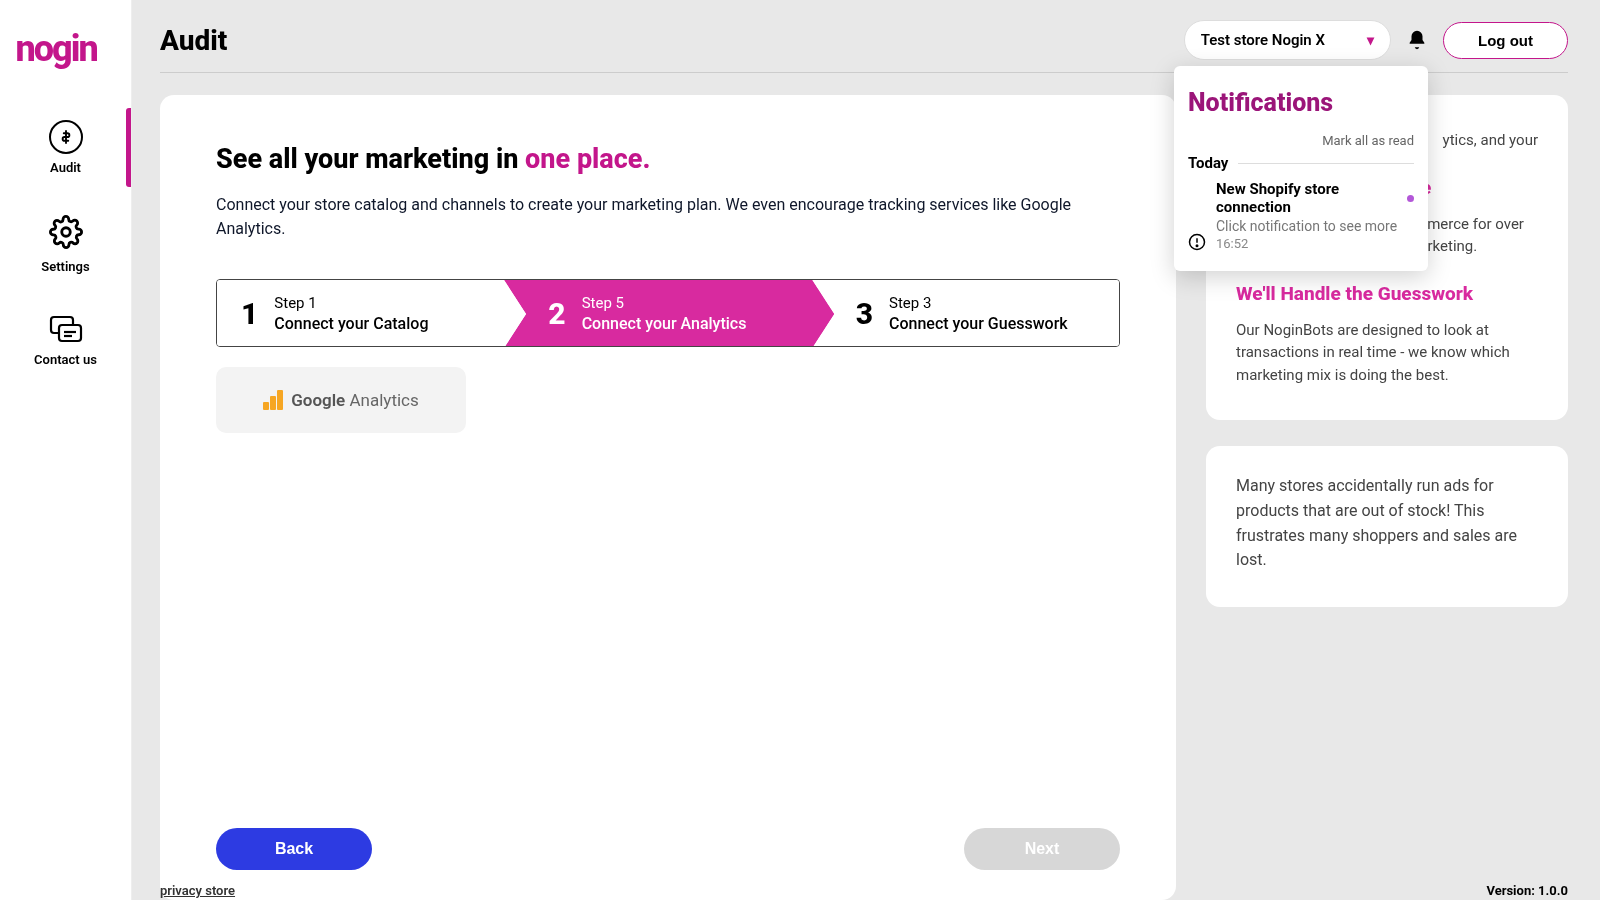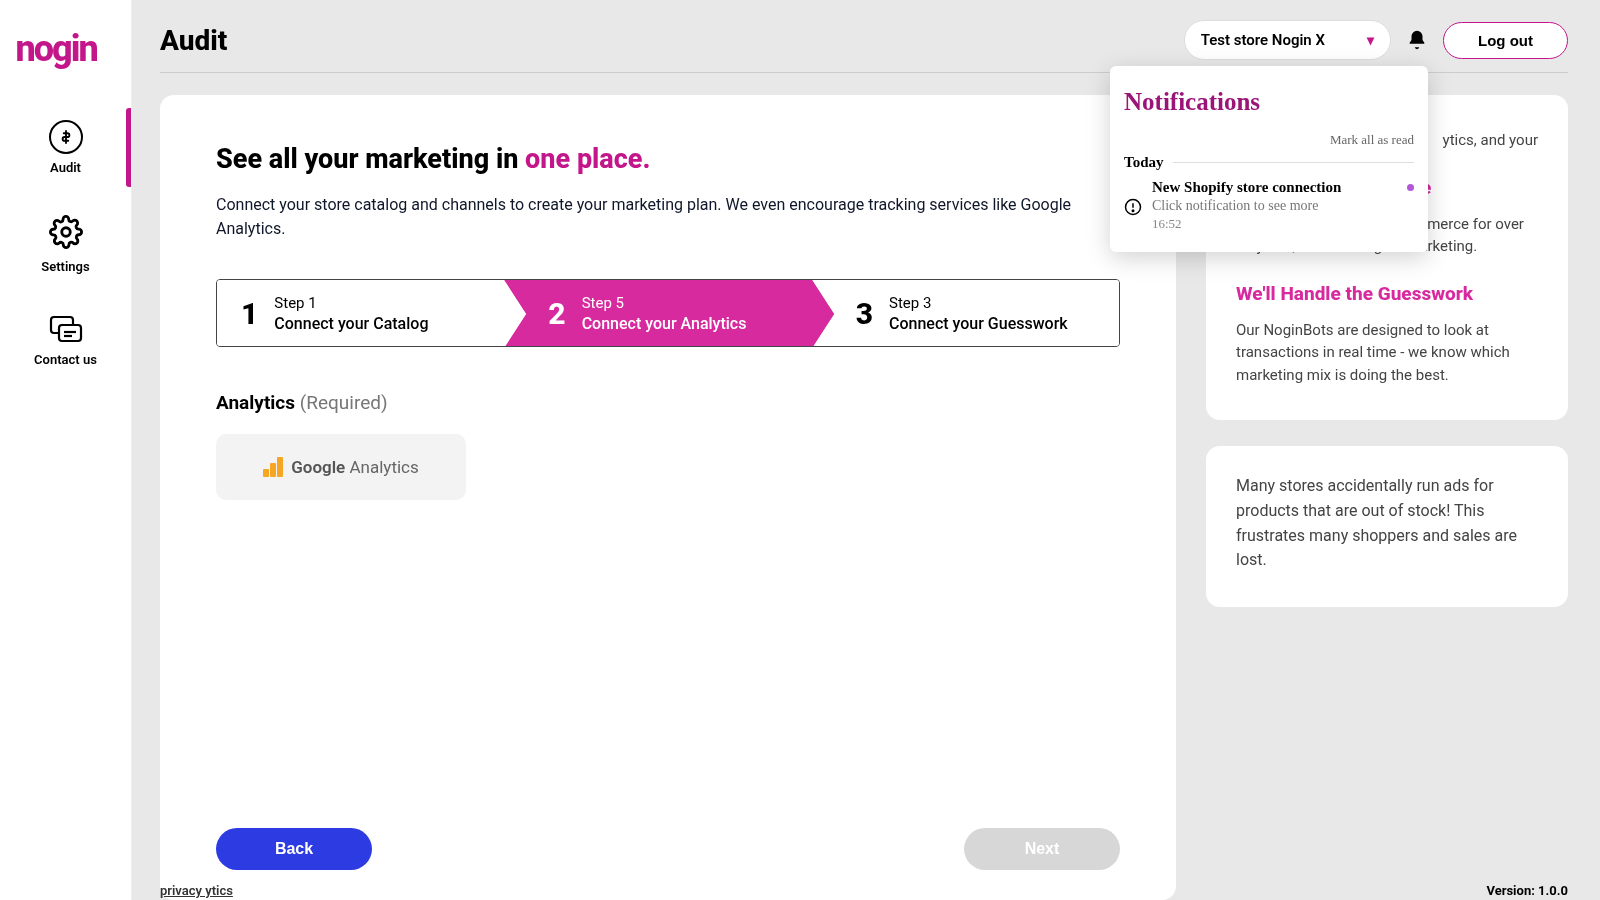--- a/index.html
+++ b/index.html
@@ -66,27 +66,27 @@
 .protip-card { background: #fff; border-radius: 14px; padding: 28px 30px 34px; }
 .protip-head { display: flex; align-items: center; gap: 12px; margin-bottom: 14px; }
 .protip-head h3 { font-size: 22px; font-weight: 800; color: #000; }
 .bulb-icon { width: 24px; height: 24px; color: #d82a9f; }
 .protip-card p { font-size: 16px; color: #444; line-height: 1.55; }
 
 .footer { position: absolute; bottom: 0; left: 0; right: 0; padding: 6px 32px 2px 28px; display: flex; justify-content: space-between; font-size: 13px; color: #333; }
 .footer a { color: #333; text-decoration: underline; cursor: pointer; font-weight: 600; }
 .version { font-weight: 700; color: #000; }
 
-.notif-panel { position: absolute; top: 66px; right: 172px; width: 318px; background: #fff; border-radius: 6px; box-shadow: 0 6px 24px rgba(0,0,0,0.18); z-index: 100; display: flex; flex-direction: column; padding: 22px 14px 20px 14px; font-family: Liberation Serif, serif; }
+.notif-panel { position: absolute; top: 66px; right: 172px; width: 254px; background: #fff; border-radius: 6px; box-shadow: 0 6px 24px rgba(0,0,0,0.18); z-index: 100; display: flex; flex-direction: column; padding: 22px 14px 20px 14px; }
 .notif-title { font-size: 25px; font-weight: 800; color: #9b1579; margin-bottom: 16px; }
 .notif-mark { font-size: 13px; color: #666; text-align: right; margin-bottom: 6px; cursor: pointer; }
 .notif-day-row { display: flex; align-items: center; gap: 10px; margin-bottom: 8px; }
 .notif-day { font-size: 15px; font-weight: 700; color: #000; }
 .notif-day-line { flex: 1; height: 1px; background: #ddd; }
-.notif-item { display: flex; gap: 10px; align-items: center; }
+.notif-item { display: flex; gap: 10px; align-items: flex-end; }
 .notif-icon { width: 18px; height: 18px; flex-shrink: 0; margin-top: 2px; }
 .notif-body { flex: 1; }
 .notif-item-title { font-size: 15px; font-weight: 700; color: #000; display: flex; justify-content: space-between; align-items: center; }
 .notif-dot { width: 7px; height: 7px; border-radius: 50%; background: #b357d8; flex-shrink: 0; }
 .notif-item-sub { font-size: 14px; color: #777; margin-top: 2px; }
 .notif-item-time { font-size: 13px; color: #888; margin-top: 2px; }
 </style>
 </head>
 <body>
 
@@ -165,24 +165,20 @@
         </div>
         <div class="step step3">
           <div class="step-num">3</div>
           <div class="step-texts">
             <div class="step-label">Step 3</div>
             <div class="step-desc">Connect your Guesswork</div>
           </div>
         </div>
       </div>
 
-      <div class="section-label">
-        <span>Analytics</span>
-        <span class="req">(Required)</span>
-      </div>
       <div class="integration-card">
         <span class="ga-bars">
           <span style="height:8px"></span>
             <span style="height:14px"></span>
             <span style="height:20px"></span>
         </span>
         <span class="ga-text"><b>Google</b><span> Analytics</span></span>
       </div>
 
       <div class="card-actions">
@@ -203,21 +199,21 @@
           <p>Our NoginBots are designed to look at transactions in real time - we know which marketing mix is doing the best.</p>
         </div>
       </div>
       <div class="protip-card">
         <p>Many stores accidentally run ads for products that are out of stock! This frustrates many shoppers and sales are lost.</p>
       </div>
     </div>
   </div>
 
   <div class="footer">
-    <a>privacy ytics</a>
+    <a>privacy store</a>
     <span class="version">Version: 1.0.0</span>
   </div>
 </div>
 
 <div class="notif-panel">
   <div class="notif-title">Notifications</div>
   <div class="notif-mark">Mark all as read</div>
   <div class="notif-day-row">
     <div class="notif-day">Today</div>
     <div class="notif-day-line"></div>

